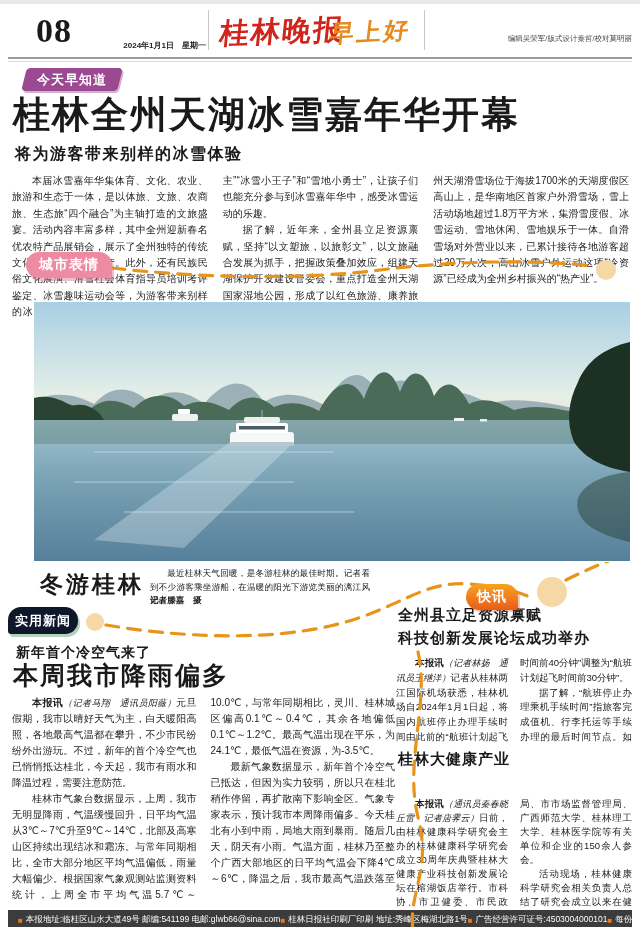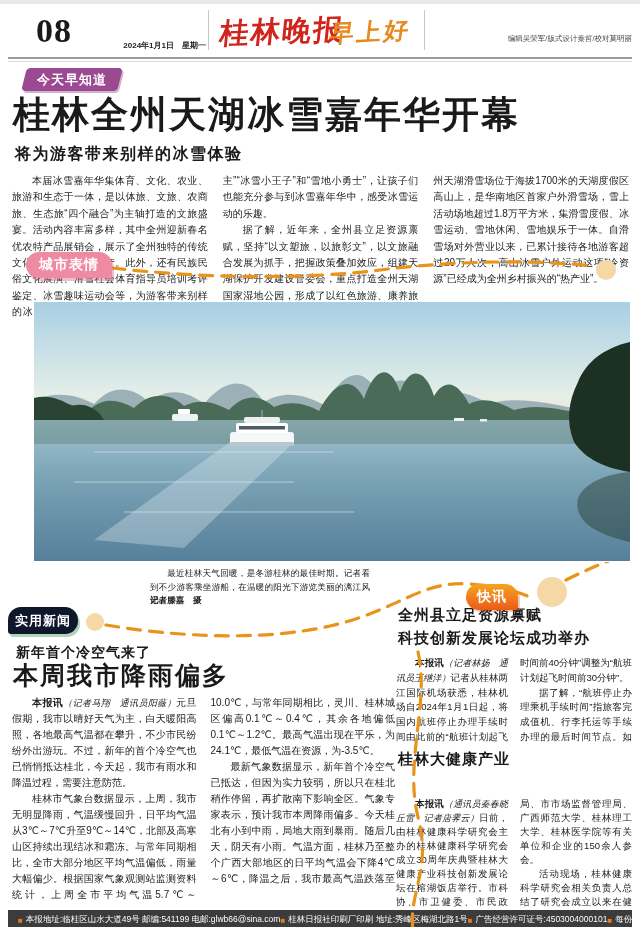--- a/index.html
+++ b/index.html
@@ -149,20 +149,21 @@
       <rect x="202" y="121" width="52" height="10" rx="2" fill="#ffffff"></rect>
       <rect x="205" y="124" width="46" height="3.5" fill="#4a5a66"></rect>
       <rect x="210" y="115" width="36" height="6" rx="2" fill="#eef0f0"></rect>
       <line x1="228" y1="108" x2="228" y2="115" stroke="#8a949a" stroke-width="1.5"></line>
     </g>
 
     <rect x="420" y="116" width="10" height="3" fill="#f0f2f2"></rect>
     <rect x="446" y="117" width="7" height="2.5" fill="#e8ecec"></rect>
   </svg>
 
+  <div class="cap-title">冬游桂林</div>
   <div class="cap-text">最近桂林天气回暖，是冬游桂林的最佳时期。记者看到不少游客乘坐游船，在温暖的阳光下游览美丽的漓江风光。</div>
   <div class="cap-credit">记者滕嘉　摄</div>
 
   <svg class="deco" style="left:0;top:558px;" width="640" height="369" viewBox="0 0 640 369">
     <circle cx="95" cy="60" r="9" fill="#f6d7a6"></circle>
     <path d="M106 63 C 170 74, 260 80, 330 64 S 420 18, 470 22 C 495 24, 515 28, 532 36" fill="none" stroke="#e8941a" stroke-width="3.2" stroke-linecap="round" stroke-dasharray="13 9"></path>
     <circle cx="552" cy="30" r="15" fill="#f6d7a6"></circle>
     <path d="M566 18 C 590 6, 610 -2, 632 -10" fill="none" stroke="#e8941a" stroke-width="3.2" stroke-linecap="round" stroke-dasharray="13 9"></path>
     <path d="M418 90 C 430 140, 404 200, 418 255 S 408 330, 413 369" fill="none" stroke="#e8941a" stroke-width="3.2" stroke-linecap="round" stroke-dasharray="13 9"></path>
   </svg>

